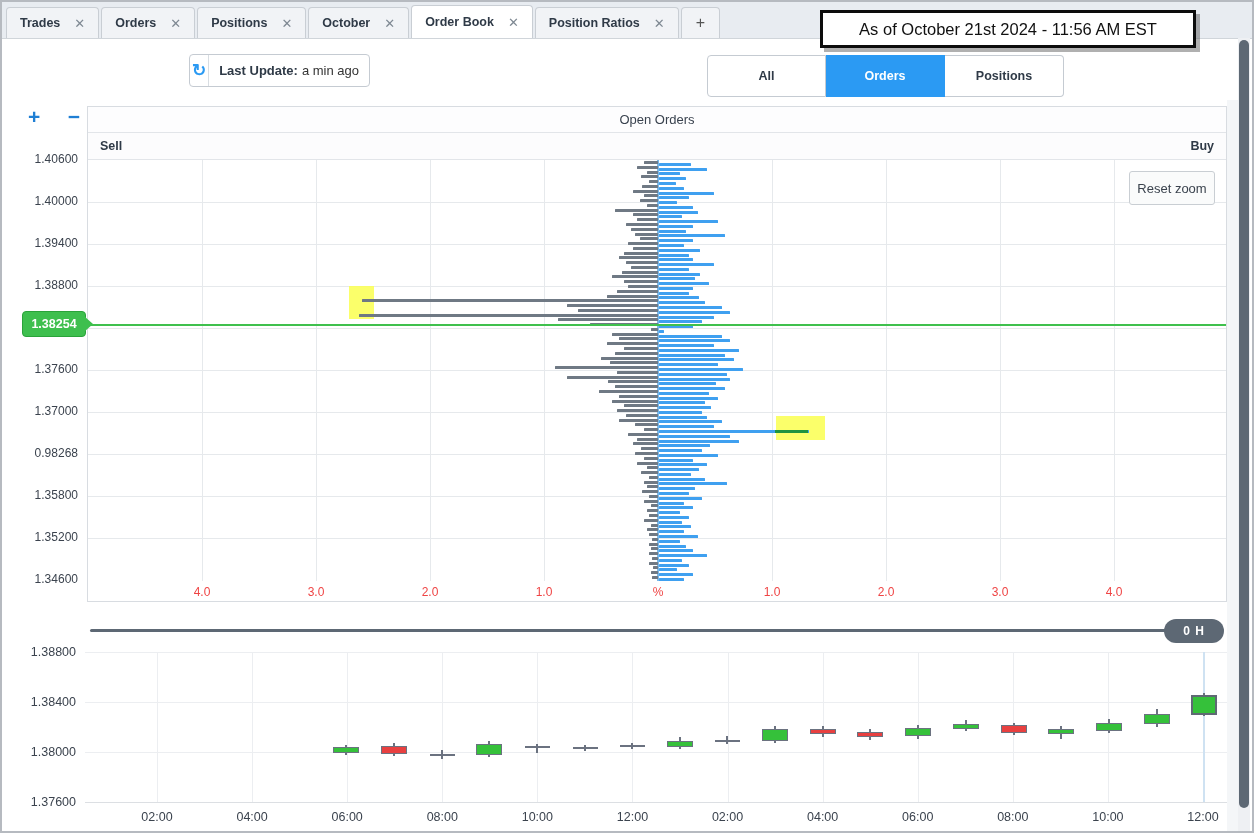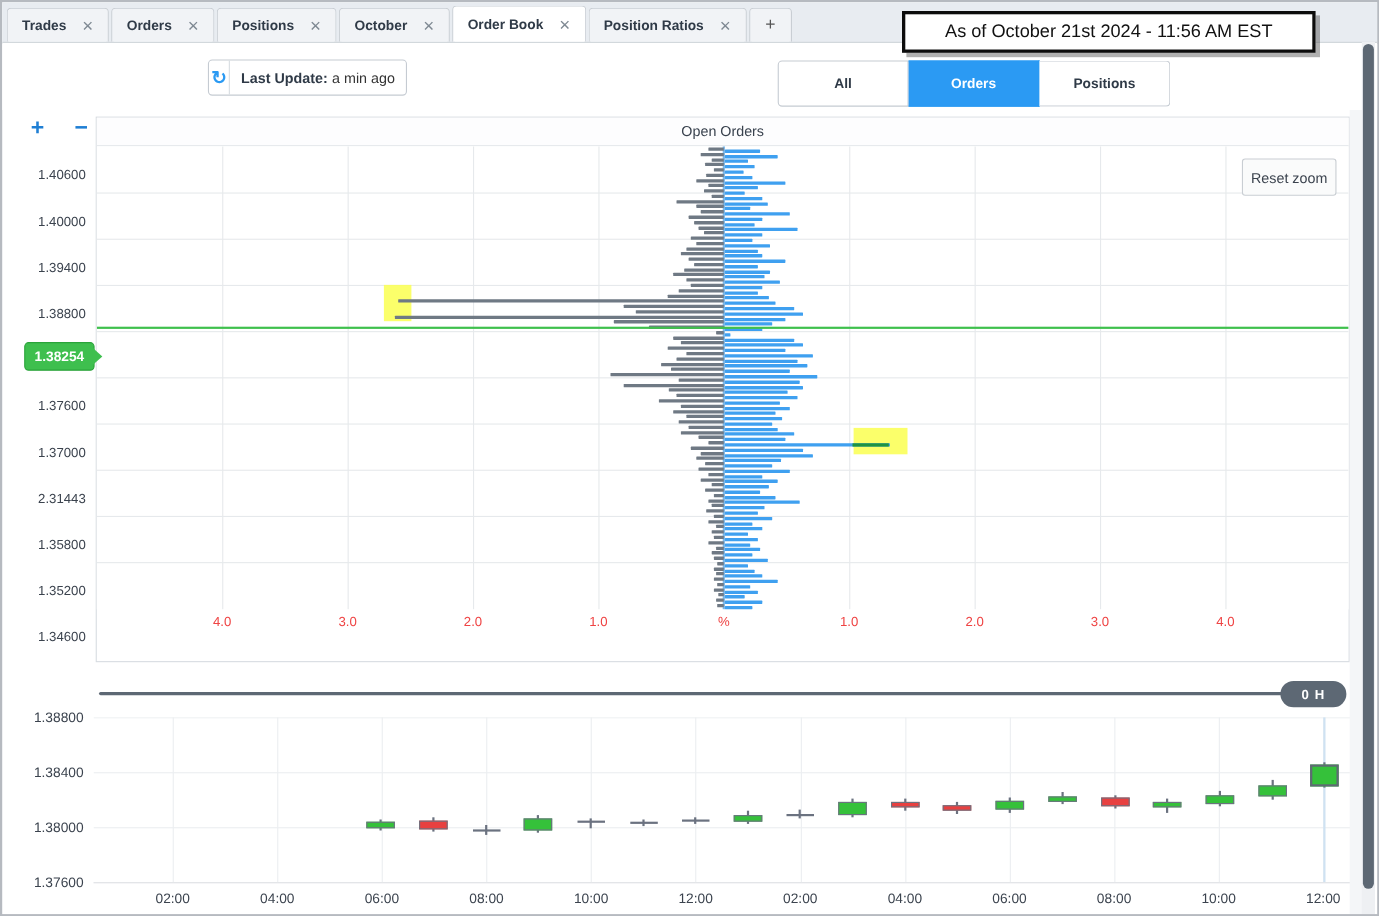--- a/index.html
+++ b/index.html
@@ -185,28 +185,32 @@
   <span class="zoom-btn">−</span>
 </div>
 
 <div id="ob-yaxis">
     <div style="top: 53px;">1.40600</div>
     <div style="top: 95px;">1.40000</div>
     <div style="top: 137px;">1.39400</div>
     <div style="top: 179px;">1.38800</div>
     <div style="top: 263px;">1.37600</div>
     <div style="top: 305px;">1.37000</div>
-    <div style="top: 347px;">2.31443</div>
+    <div style="top: 347px;">0.98268</div>
     <div style="top: 389px;">1.35800</div>
     <div style="top: 431px;">1.35200</div>
     <div style="top: 473px;">1.34600</div>
   </div>
 
 <div id="ob-card">
   <div id="ob-title">Open Orders</div>
+  <div id="ob-sellbuy">
+    <span>Sell</span>
+    <span>Buy</span>
+  </div>
   <div id="ob-plot">
     <div id="reset-zoom">Reset zoom</div>
   <div class="gv" style="left: 114px;"></div>
       <div class="gv" style="left: 228px;"></div>
       <div class="gv" style="left: 342px;"></div>
       <div class="gv" style="left: 456px;"></div>
       <div class="gv" style="left: 570px;"></div>
       <div class="gv" style="left: 684px;"></div>
       <div class="gv" style="left: 798px;"></div>
       <div class="gv" style="left: 912px;"></div>

